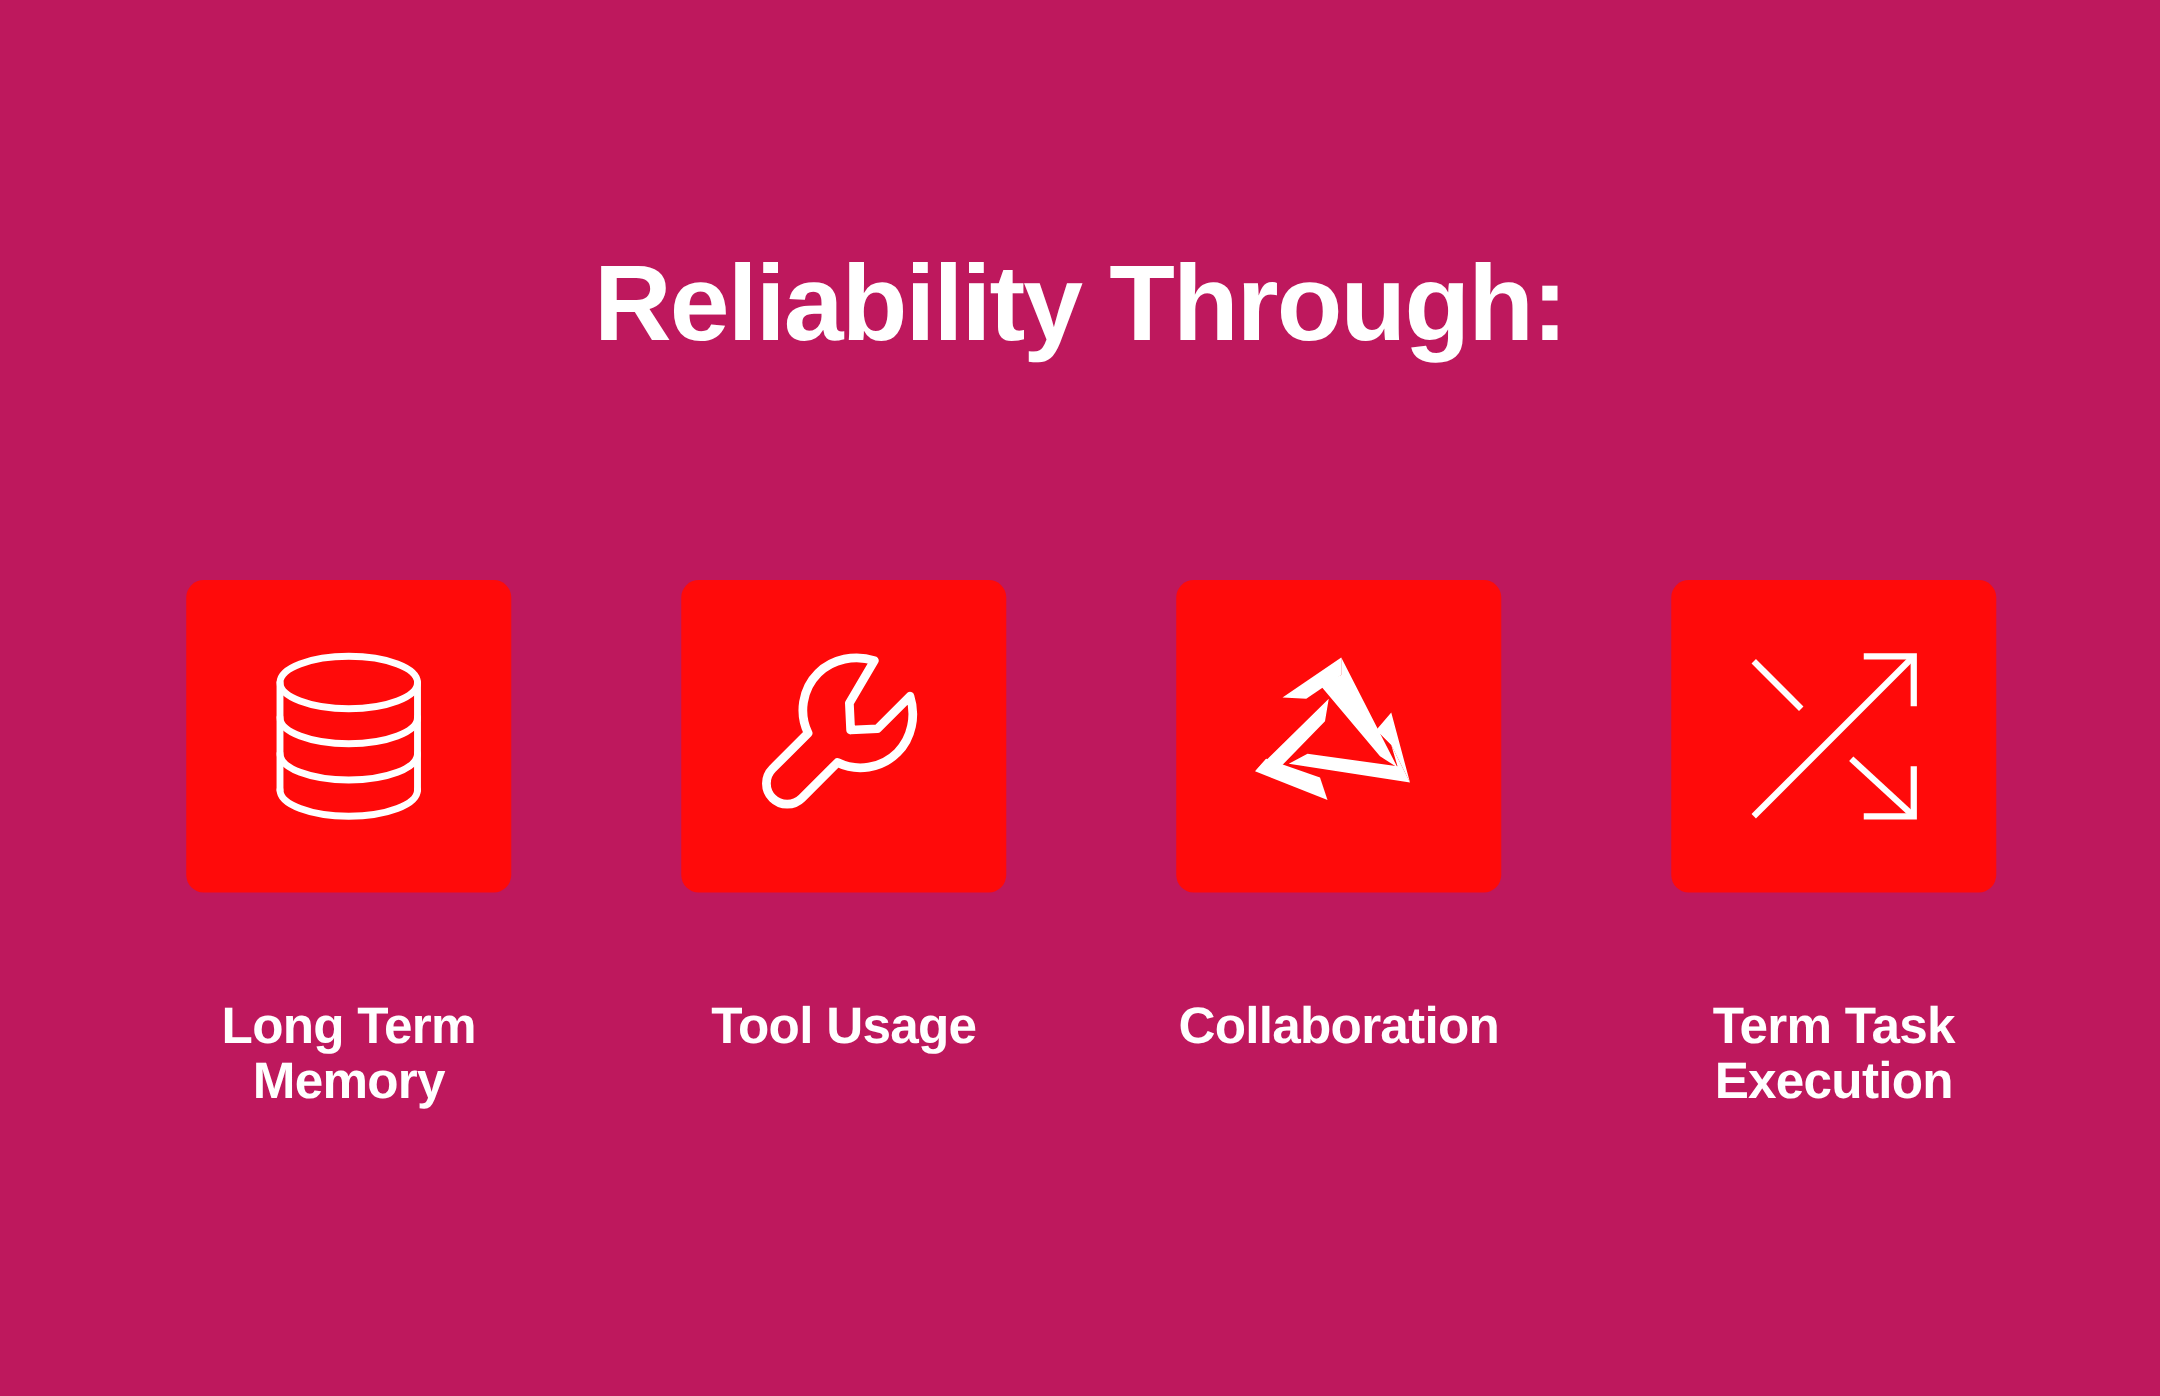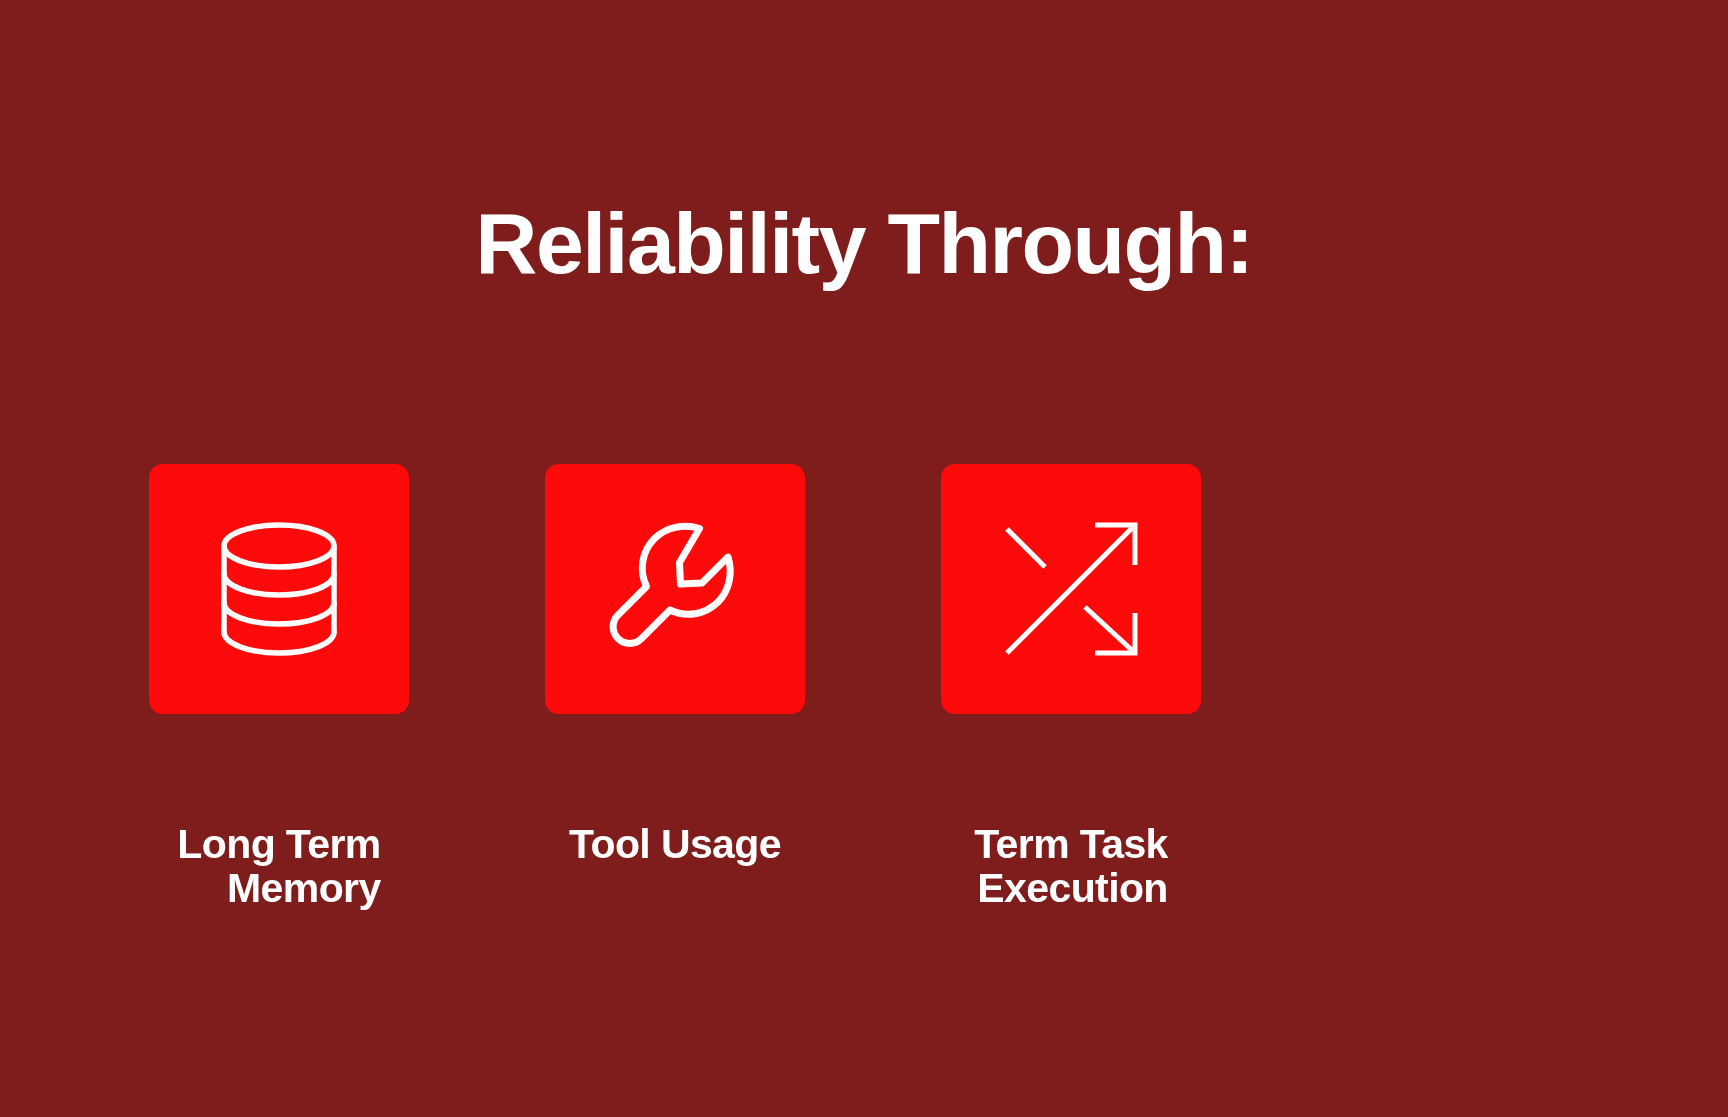--- a/index.html
+++ b/index.html
@@ -12,21 +12,21 @@
     height: 1117px;
     overflow: hidden;
     font-family: "Liberation Sans", sans-serif;
     -webkit-font-smoothing: antialiased;
   }
 
   .slide {
     position: relative;
     width: 1728px;
     height: 1117px;
-    background: #7f1d1d;
+    background: #be185d;
   }
 
   
   .title {
     position: absolute;
     top: 198px;
     left: 0;
     width: 1728px;
     text-align: center;
     color: #ffffff;
@@ -66,27 +66,27 @@
     align-items: center;
     justify-content: center;
     box-sizing: border-box;
   }
 
   .card-tile svg {
     display: block;
   }
 
   .card-label {
-    margin-top: 108px;
+    margin-top: 84px;
     color: #ffffff;
     font-family: "Liberation Sans", sans-serif;
     font-weight: bold;
     font-size: 41px;
     line-height: 1.08;
-    text-align: right;
+    text-align: center;
     letter-spacing: -0.6px;
     white-space: pre-line;
   }
 </style>
 </head>
 <body>
 
 <div class="slide">
 
   <div class="title">Reliability Through:</div>
@@ -126,20 +126,38 @@
                      L 98 65
                      L 76.5 66
                      L 75.5 44.5
                      Z"></path>
           </svg>
         </span>
       </div>
       <div class="card-label">Tool Usage</div>
     </div>
 
+    <div class="card-col">
+      <div class="card-tile" style="background:#FF0A0A">
+        <span>
+          <svg width="142" height="134" viewBox="0 0 142 134" fill="#ffffff">
+
+            <path d="M73 4 L118 92 L104 83 L56 26 L73 18 Z"></path>
+            <path d="M73 4 L26 36 L45 37 L73 18 Z"></path>
+
+            <path d="M128 104 L31 89 L46 81 L118 91 L113 74 Z"></path>
+            <path d="M128 104 L113 48 L101 62 L113 74 Z"></path>
+
+            <path d="M4 95 L63 37 L60 55 L22 94 L13 85 Z"></path>
+            <path d="M4 95 L62 118 L56 100 L13 85 Z"></path>
+          </svg>
+        </span>
+      </div>
+      <div class="card-label">Collaboration</div>
+    </div>
 
     <div class="card-col">
       <div class="card-tile" style="background:#FF0A0A">
         <span>
           <svg width="140" height="140" viewBox="0 0 140 140" fill="none" stroke="#ffffff" stroke-width="5" stroke-linecap="butt" stroke-linejoin="miter">
 
             <path d="M6 134 L134 6"></path>
             <path d="M94 6 L134 6 L134 46"></path>
 
             <path d="M6 10 L44 48"></path>

